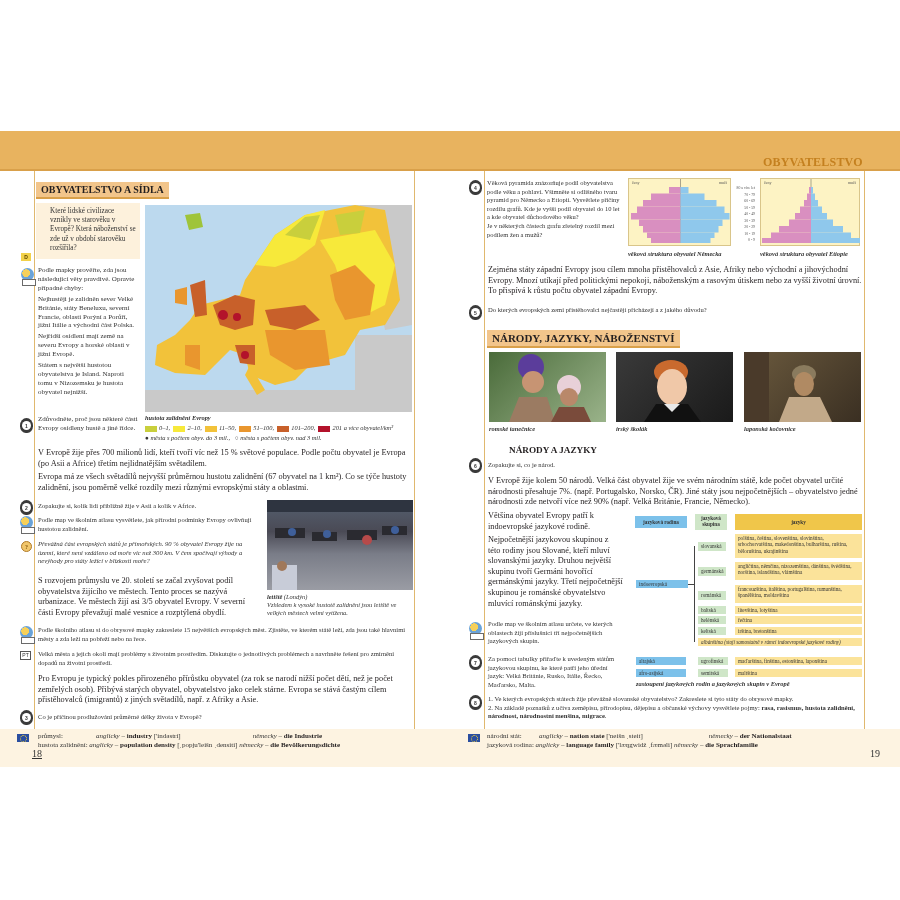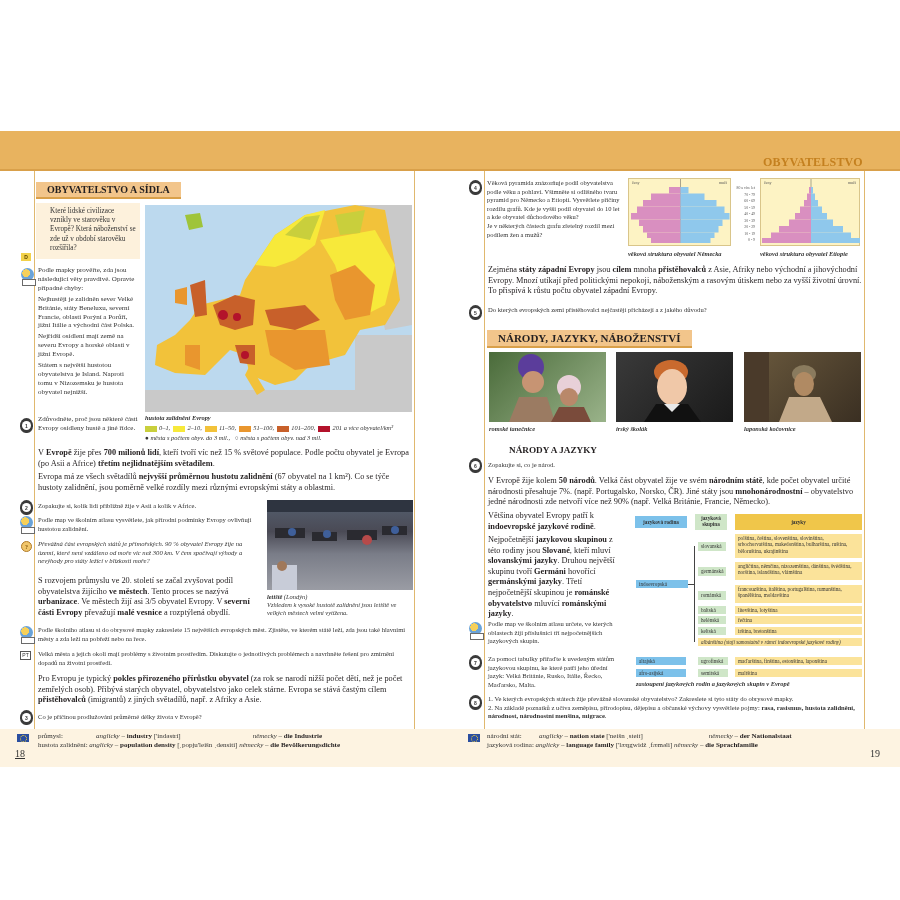--- a/index.html
+++ b/index.html
@@ -7,24 +7,24 @@
   body { font-family: "Liberation Serif", serif; color: #231f20; position: relative; }
 
   .spread { position: absolute; left: 0; top: 0; width: 900px; height: 900px; }
   .head-band { position: absolute; left: 0; top: 131px; width: 900px; height: 40px; background: #e8b35f; border-bottom: 2px solid #d9a04a; }
   .chapter-title { position: absolute; left: 146px; top: 148px; font-size: 20px; font-weight: bold; color: #231f20; letter-spacing: 0.3px; }
   .running-head { position: absolute; left: 763px; top: 155px; font-size: 12px; font-weight: bold; color: #c4801f; letter-spacing: 0.2px; }
 
   .page-frame-left { position: absolute; left: 34px; top: 171px; width: 381px; height: 560px; border-left: 1px solid #e0b86e; border-right: 1px solid #e0b86e; }
   .page-frame-right { position: absolute; left: 484px; top: 171px; width: 381px; height: 560px; border-left: 1px solid #e0b86e; border-right: 1px solid #e0b86e; }
 
-  .sec-head { position: absolute; background: #f2c58b; border-bottom: 2px solid #d9a04a; font-weight: bold; color: #231f20; padding: 2px 11px; white-space: nowrap; }
+  .sec-head { position: absolute; background: #f2c58b; border-bottom: 2px solid #d9a04a; font-weight: bold; color: #231f20; padding: 2px 5px; white-space: nowrap; }
 
   .txt { position: absolute; font-size: 8.3px; line-height: 10.6px; color: #231f20; }
-  .txt b { font-weight: bold; }
+  .txt b { font-weight: normal; }
   .txt-sm { position: absolute; font-size: 6.6px; line-height: 8.6px; color: #333; }
   .txt-sm b { font-weight: bold; }
   .it { font-style: italic; }
   .cap { position: absolute; font-size: 6.4px; line-height: 8px; font-style: italic; color: #333; }
   .cap b { font-weight: bold; }
 
   .qbox { position: absolute; left: 36px; top: 203px; width: 104px; height: 56px; background: #fdf1dc; padding: 4px 4px 4px 14px; font-size: 7.2px; line-height: 9.2px; color: #333; }
   .badge-d { position: absolute; left: 21px; top: 253px; width: 10px; height: 8px; background: #f2d14a; font-size: 5px; font-weight: bold; text-align: center; line-height: 8px; color: #5a4400; font-family: "Liberation Sans", sans-serif; }
   .owl { position: absolute; width: 13px; height: 15px; border-radius: 50% 50% 45% 45%; background: #3a3a3a; }
   .owl::before { content: ""; position: absolute; left: 2px; top: 3px; width: 9px; height: 9px; border-radius: 50%; background: #fff; }
@@ -315,21 +315,21 @@
   <div class="cap" style="left:616px;top:425px;font-weight:bold;">irský školák</div>
   <div class="cap" style="left:744px;top:425px;font-weight:bold;">laponská kočovnice</div>
 
   <div class="sub-head" style="left:488px;top:445px;margin-left:21px;">NÁRODY A JAZYKY</div>
   <div class="owl" style="left:469px;top:458px;">
       <span class="num">6</span>
     </div>
   <div class="txt-sm" style="left:488px;top:461px;">Zopakujte si, co je národ.</div>
 
   <div class="txt" style="left:488px;top:476px;width:375px;">
-    <span>V Evropě žije kolem </span><b>50 národů</b><span>. Velká část obyvatel žije ve svém </span><b>národním státě</b><span>, kde počet obyvatel určité národnosti přesahuje 7%. (např. Portugalsko, Norsko, ČR). Jiné státy jsou </span><b>mnohonárodnostní</b><span> – obyvatelstvo jedné národnosti zde netvoří více než 90% (např. Velká Británie, Francie, Německo).</span>
+    <span>V Evropě žije kolem </span><b>50 národů</b><span>. Velká část obyvatel žije ve svém </span><b>národním státě</b><span>, kde počet obyvatel určité národnosti přesahuje 7%. (např. Portugalsko, Norsko, ČR). Jiné státy jsou </span><b>nejpočetnějších</b><span> – obyvatelstvo jedné národnosti zde netvoří více než 90% (např. Velká Británie, Francie, Německo).</span>
   </div>
 
   <div class="txt" style="left:488px;top:511px;width:135px;">
     <span>Většina obyvatel Evropy patří k </span><b>indoevropské jazykové rodině</b><span>.</span>
   </div>
   <div class="txt" style="left:488px;top:535px;width:135px;">
     <span>Nejpočetnější </span><b>jazykovou skupinou</b><span> z této rodiny jsou </span><b>Slované</b><span>, kteří mluví </span><b>slovanskými jazyky</b><span>. Druhou největší skupinu tvoří </span><b>Germáni</b><span> hovořící </span><b>germánskými jazyky</b><span>. Třetí nejpočetnější skupinou je </span><b>románské obyvatelstvo</b><span> mluvící </span><b>románskými jazyky</b><span>.</span>
   </div>
 
   <div class="globe" style="left:469px;top:622px;"></div>
@@ -392,21 +392,21 @@
 
   <div class="eu-flag" style="left:17px;top:734px;"></div>
   <div class="gloss" style="left:38px;top:732px;">
     <div>
       <span style="display:inline-block;width:58px;">průmysl:</span><i>anglicky</i> – <b>industry</b><span> ['indəstri]</span><span style="display:inline-block;width:72px;"></span><i>německy</i> – <b>die Industrie</b>
     </div>
     <div>
       <span>hustota zalidnění:</span> <i>anglicky</i> – <b>population density</b><span> [ˌpopju'leišn ˌdensiti]</span> <i>německy</i> – <b>die Bevölkerungsdichte</b>
     </div>
   </div>
-  <div class="pagenum" style="left:15px;top:748px;text-decoration:underline;">18</div>
+  <div class="pagenum" style="left:32px;top:748px;text-decoration:underline;">18</div>
 
   <div class="eu-flag" style="left:468px;top:734px;"></div>
   <div class="gloss" style="left:487px;top:732px;">
     <div>
       <span style="display:inline-block;width:52px;">národní stát:</span><i>anglicky</i> – <b>nation state</b><span> ['neišn ˌsteit]</span><span style="display:inline-block;width:66px;"></span><i>německy</i> – <b>der Nationalstaat</b>
     </div>
     <div>
       <span>jazyková rodina:</span> <i>anglicky</i> – <b>language family</b><span> ['læŋgwidž ˌfæməli]</span> <i>německy</i> – <b>die Sprachfamilie</b>
     </div>
   </div>

